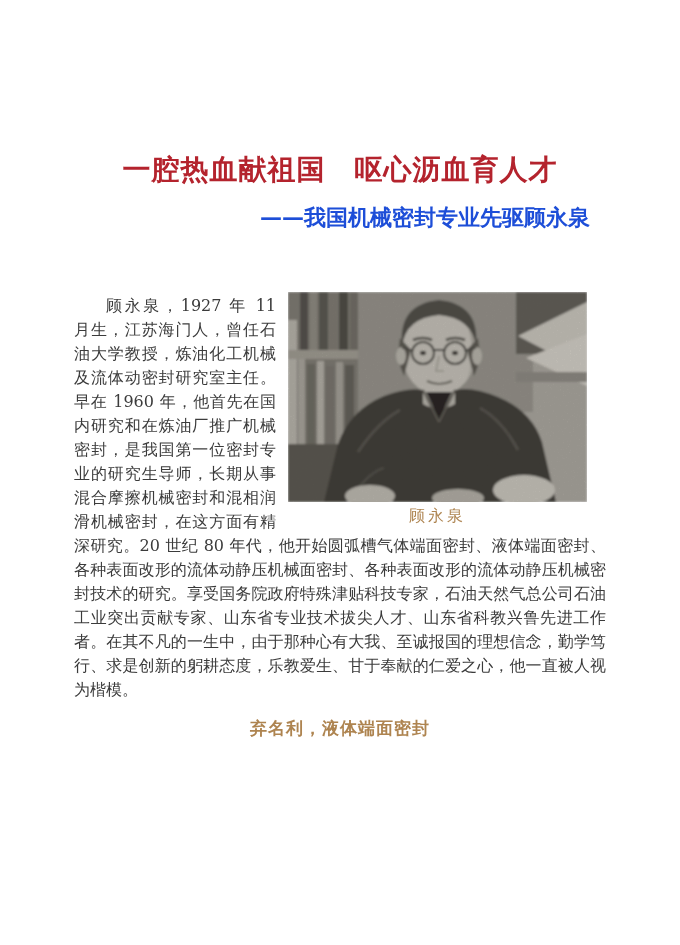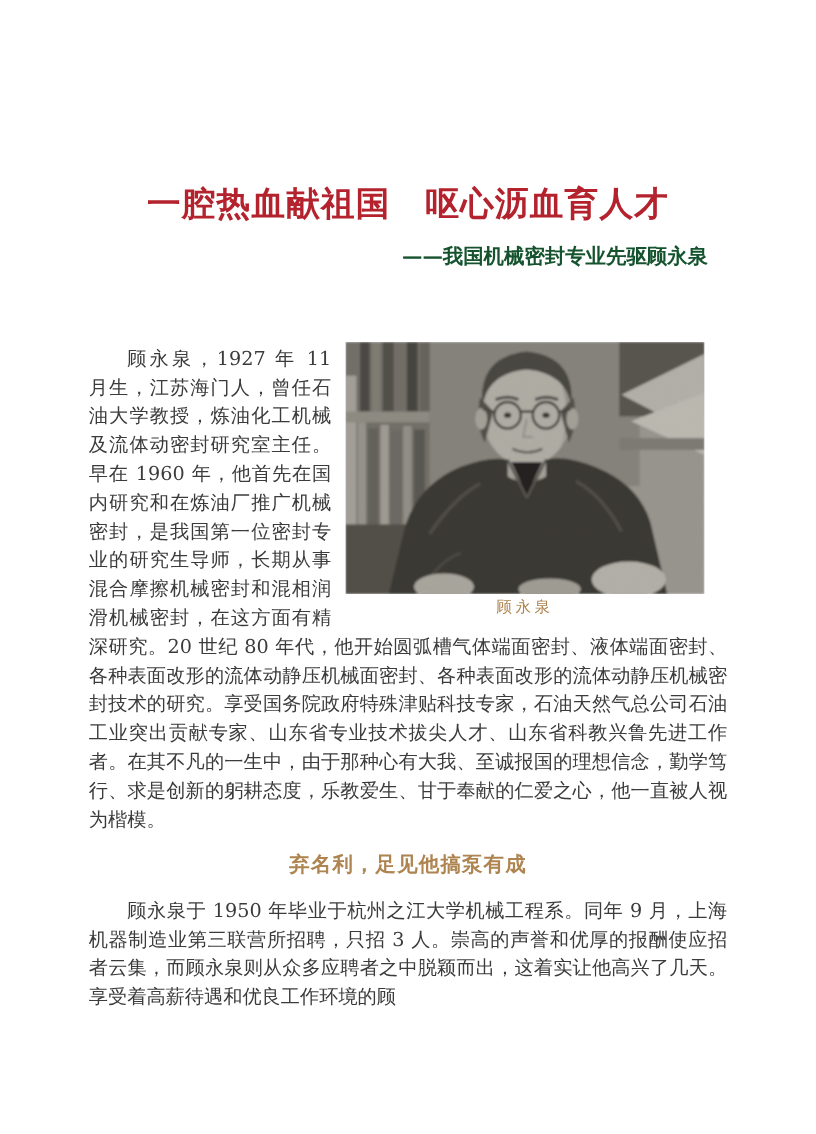--- a/index.html
+++ b/index.html
@@ -19,23 +19,23 @@
     font-size: 28px;
     font-weight: bold;
     color: #b4232d;
     letter-spacing: 1px;
     line-height: 1.3;
     white-space: nowrap;
   }
   .page-subtitle {
     margin: 15px 90px 0 60px;
     text-align: right;
-    font-size: 17px;
+    font-size: 22px;
     font-weight: bold;
-    color: #14532d;
+    color: #1d4ed8;
     line-height: 1.3;
   }
   .article-body {
     margin: 62px 60px 0;
     width: 560px;
     font-size: 16px;
     line-height: 24px;
     color: #3b3b3b;
     text-align: justify;
   }
@@ -49,21 +49,21 @@
     margin: -2px 33px 6px 12px;
   }
   .photo-svg {
     display: block;
     width: 299px;
     height: 210px;
   }
   .photo-caption {
     margin-top: 4px;
     text-align: center;
-    font-size: 13px;
+    font-size: 16px;
     color: #ae8450;
     letter-spacing: 3px;
     line-height: 1.2;
   }
   .section-heading {
     clear: both;
     margin: 15px 0 13px;
     text-align: center;
     font-size: 17px;
     font-weight: bold;
@@ -158,19 +158,18 @@
           <ellipse cx="82" cy="204" rx="25" ry="11" fill="#bcb8af"></ellipse>
           <ellipse cx="170" cy="206" rx="26" ry="9" fill="#b1ada4"></ellipse>
         </g>
         <rect width="299" height="210" filter="url(#grain)" opacity="0.16"></rect>
       </svg>
       <figcaption class="photo-caption">顾永泉</figcaption>
     </figure>
 
     <p>顾永泉，1927 年 11 月生，江苏海门人，曾任石油大学教授，炼油化工机械及流体动密封研究室主任。早在 1960 年，他首先在国内研究和在炼油厂推广机械密封，是我国第一位密封专业的研究生导师，长期从事混合摩擦机械密封和混相润滑机械密封，在这方面有精深研究。20 世纪 80 年代，他开始圆弧槽气体端面密封、液体端面密封、各种表面改形的流体动静压机械面密封、各种表面改形的流体动静压机械密封技术的研究。享受国务院政府特殊津贴科技专家，石油天然气总公司石油工业突出贡献专家、山东省专业技术拔尖人才、山东省科教兴鲁先进工作者。在其不凡的一生中，由于那种心有大我、至诚报国的理想信念，勤学笃行、求是创新的躬耕态度，乐教爱生、甘于奉献的仁爱之心，他一直被人视为楷模。</p>
 
-    <h2 class="section-heading">弃名利，足见他搞泵有成</h2>
+    <h2 class="section-heading">弃名利，液体端面密封</h2>
 
 
-    <p>顾永泉于 1950 年毕业于杭州之江大学机械工程系。同年 9 月，上海机器制造业第三联营所招聘，只招 3 人。崇高的声誉和优厚的报酬使应招者云集，而顾永泉则从众多应聘者之中脱颖而出，这着实让他高兴了几天。享受着高薪待遇和优良工作环境的顾</p>
 
   </div>
 </div>
 
 </body></html>

